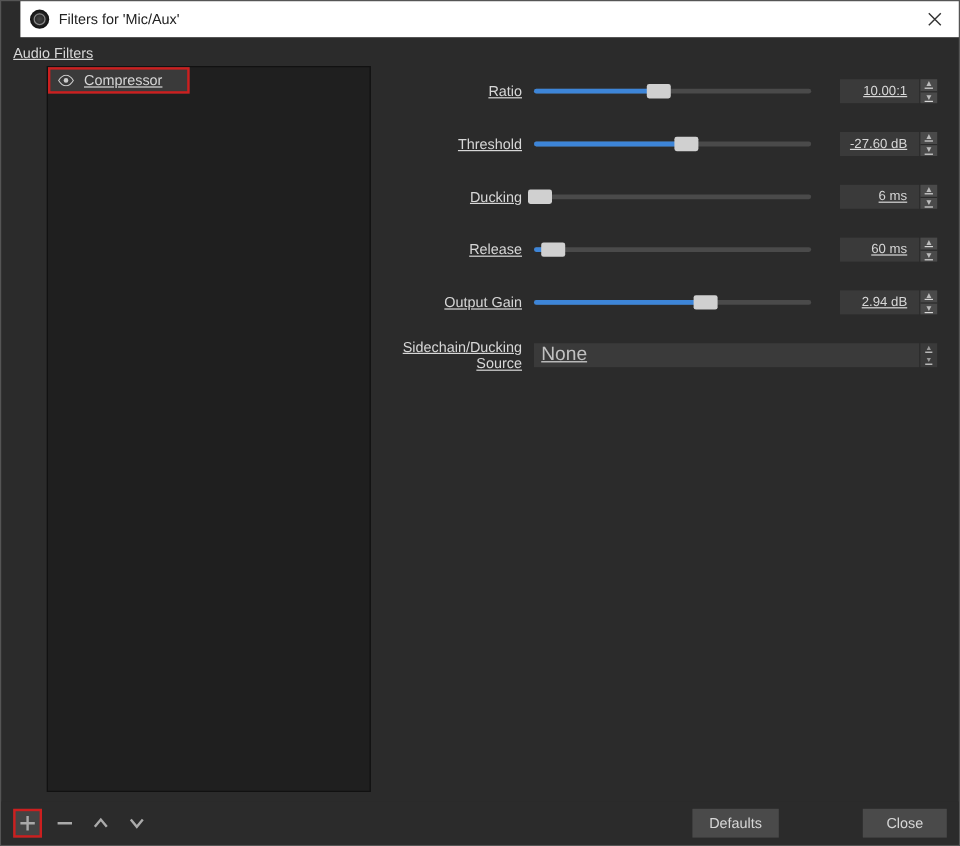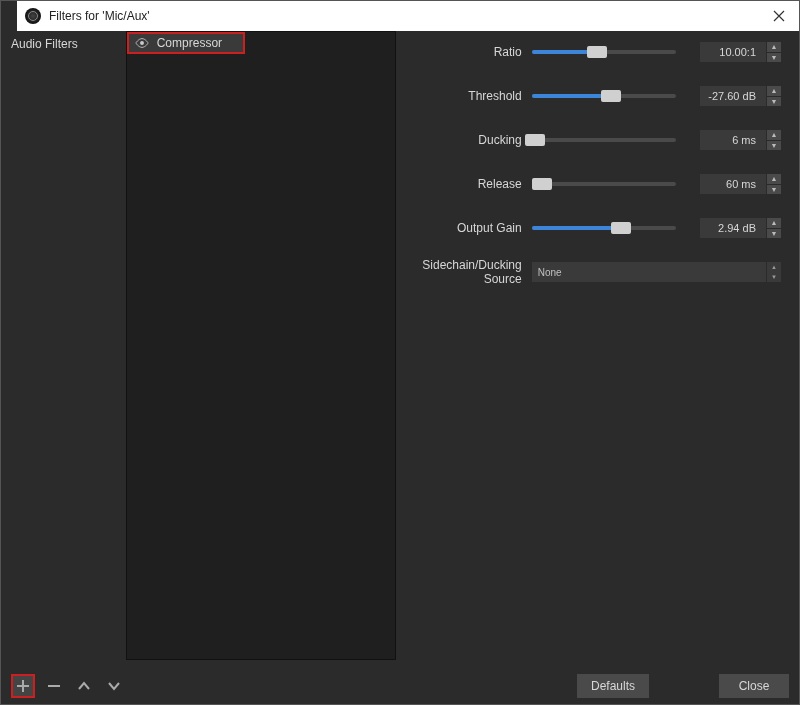--- a/index.html
+++ b/index.html
@@ -31,21 +31,21 @@
   .titlebar .obs-ico:after{
     content:"";position:absolute;inset:3px;border-radius:50%;
     border:1px solid #888;
   }
   .titlebar .spacer{flex:1;}
   .titlebar .close{
     font-size:14px;color:#333;padding:2px 6px;cursor:default;
   }
   .content{
     position:absolute;top:30px;left:0;right:0;bottom:36px;
-    display:flex;flex-direction:row;
+    display:flex;flex-direction:column;text-decoration:underline;
   }
   .section-label{
     font-size:12px;color:var(--text);padding:6px 10px 4px 10px;
   }
   .main{flex:1;display:flex;padding:0 10px 8px 10px;gap:0;}
   .left{
     width:270px;background:var(--bg-dark);display:flex;flex-direction:column;
     border:1px solid #111;
     margin-left:28px;
   }
@@ -86,21 +86,21 @@
   .spinner{
     width:14px;height:20px;background:var(--bg-lighter);margin-left:1px;
     display:flex;flex-direction:column;
   }
   .spinner div{
     flex:1;display:flex;align-items:center;justify-content:center;
     font-size:7px;color:#bbb;border-bottom:1px solid #2a2a2a;
   }
   .spinner div:last-child{border-bottom:none;}
   .select{
-    flex:1;height:20px;background:var(--bg-light);font-size:10px;
+    flex:1;height:20px;background:var(--bg-light);font-size:16px;
     color:var(--text-dim);display:flex;align-items:center;padding:0 6px;
   }
   .select-spin{
     width:14px;height:20px;background:var(--bg-light);margin-left:1px;
     display:flex;flex-direction:column;
   }
   .select-spin div{flex:1;display:flex;align-items:center;justify-content:center;font-size:6px;color:#999;}
   .bottombar{
     position:absolute;left:0;right:0;bottom:0;height:36px;
     background:var(--bg);display:flex;align-items:center;padding:0 10px;

